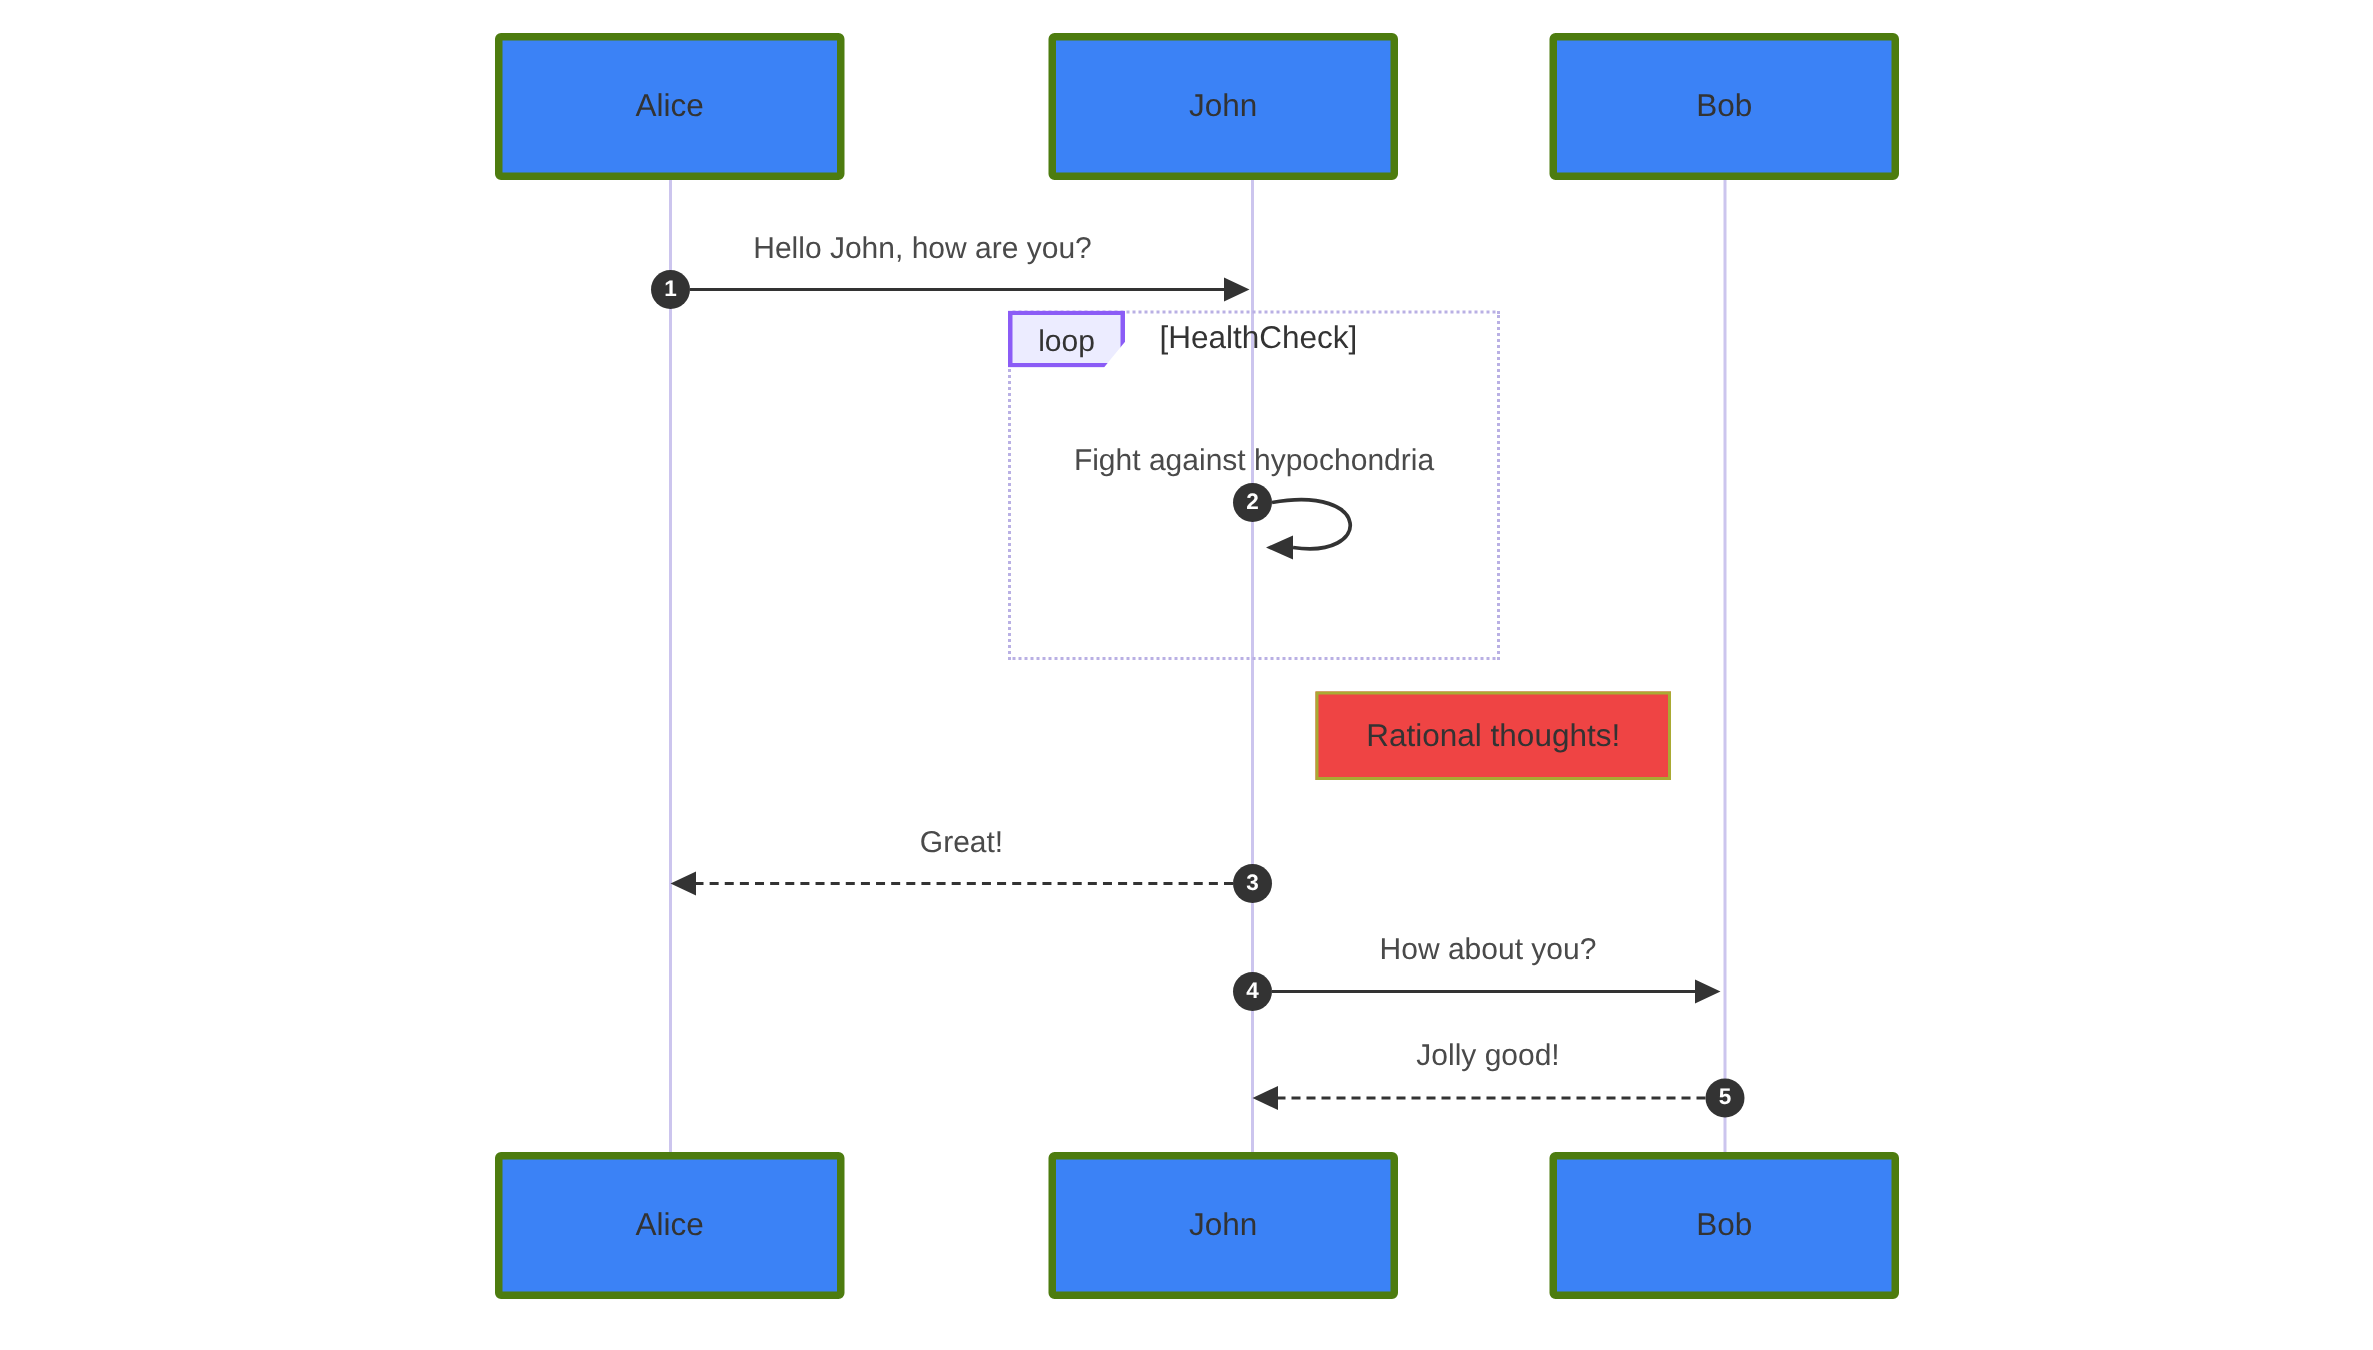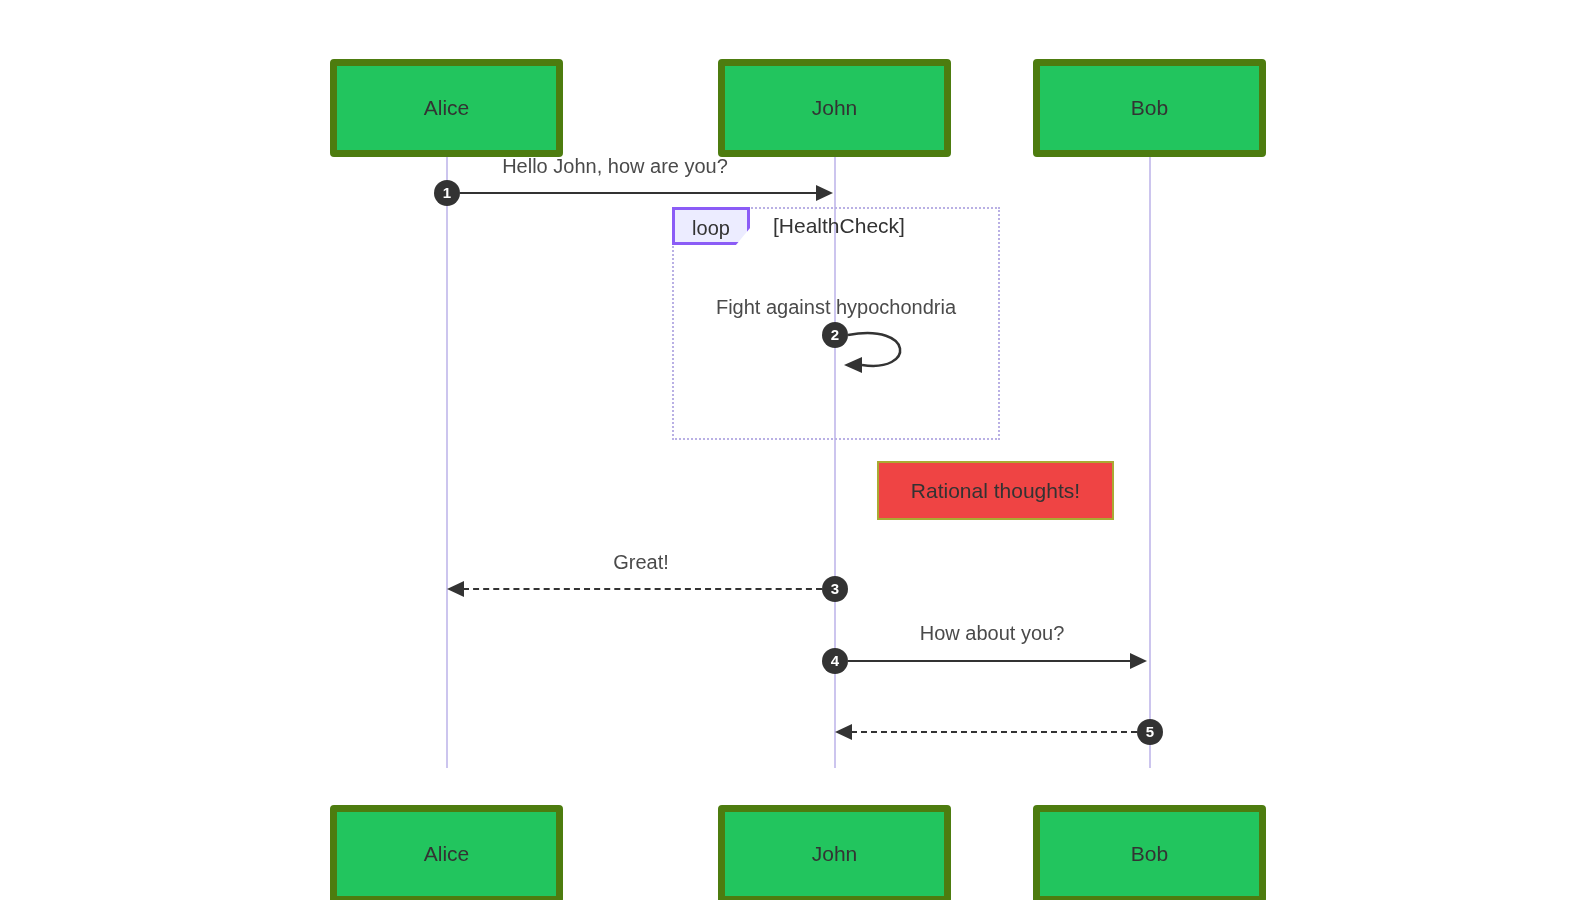--- a/index.html
+++ b/index.html
@@ -21,35 +21,34 @@
   }
   .ll-alice { left: 446px; }
   .ll-john  { left: 834px; }
   .ll-bob   { left: 1149px; }
 
   
   .actor {
     position: absolute;
     width: 233px;
     height: 98px;
-    background: #22c55e;
-    border: 7px solid #4d7c0f;
+    background: #3b82f6;
+    border: 5px solid #4d7c0f;
     border-radius: 4px;
     display: flex;
     align-items: center;
     justify-content: center;
     font-size: 21px;
     color: #333333;
     box-sizing: border-box;
-    margin-top: 37px;
   }
   .actor.top { top: 22px; }
   .actor.bottom { top: 768px; }
   .ax-alice { left: 330px; }
-  .ax-john  { left: 718px; }
+  .ax-john  { left: 699px; }
   .ax-bob   { left: 1033px; }
 
   
   .msg-text {
     position: absolute;
     text-align: center;
     font-size: 20px;
     color: #4a4a4a;
     white-space: nowrap;
   }
@@ -194,20 +193,21 @@
   <div class="msg-text t3">Great!</div>
   <div class="mline dashed l3"></div>
   <div class="arr arr-left a3"></div>
   <div class="seq b3">3</div>
 
   <div class="msg-text t4">How about you?</div>
   <div class="mline solid l4"></div>
   <div class="arr arr-right a4"></div>
   <div class="seq b4">4</div>
 
+  <div class="msg-text t5">Jolly good!</div>
   <div class="mline dashed l5"></div>
   <div class="arr arr-left a5"></div>
   <div class="seq b5">5</div>
 
   <div class="actor bottom ax-alice">
     <span>Alice</span>
   </div>
   <div class="actor bottom ax-john">
     <span>John</span>
   </div>

